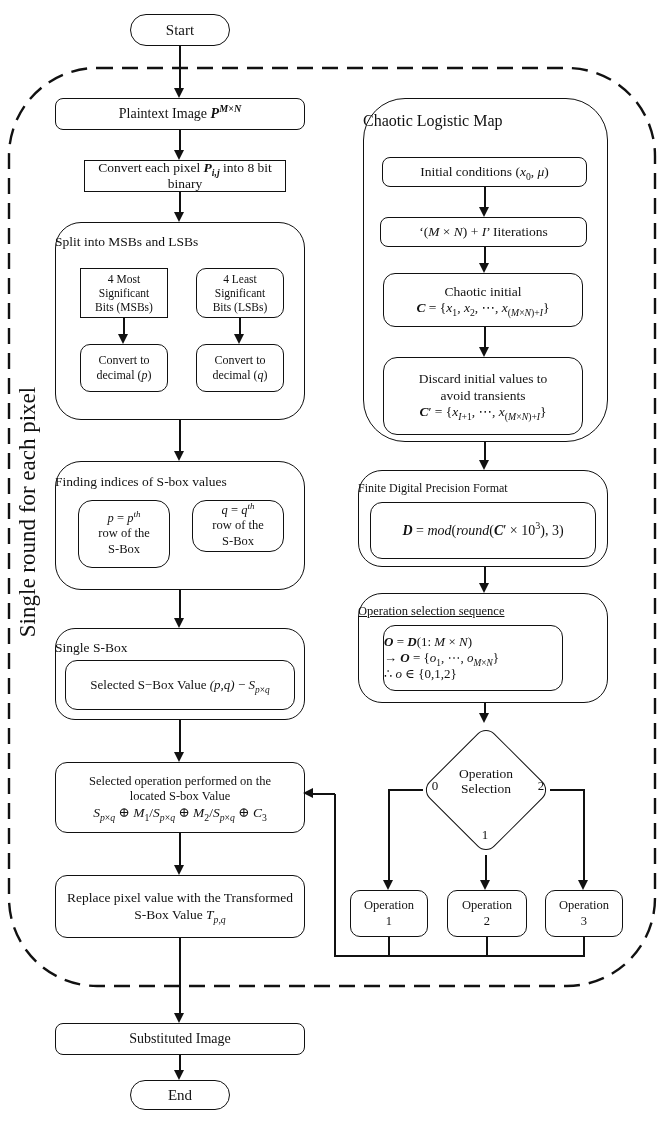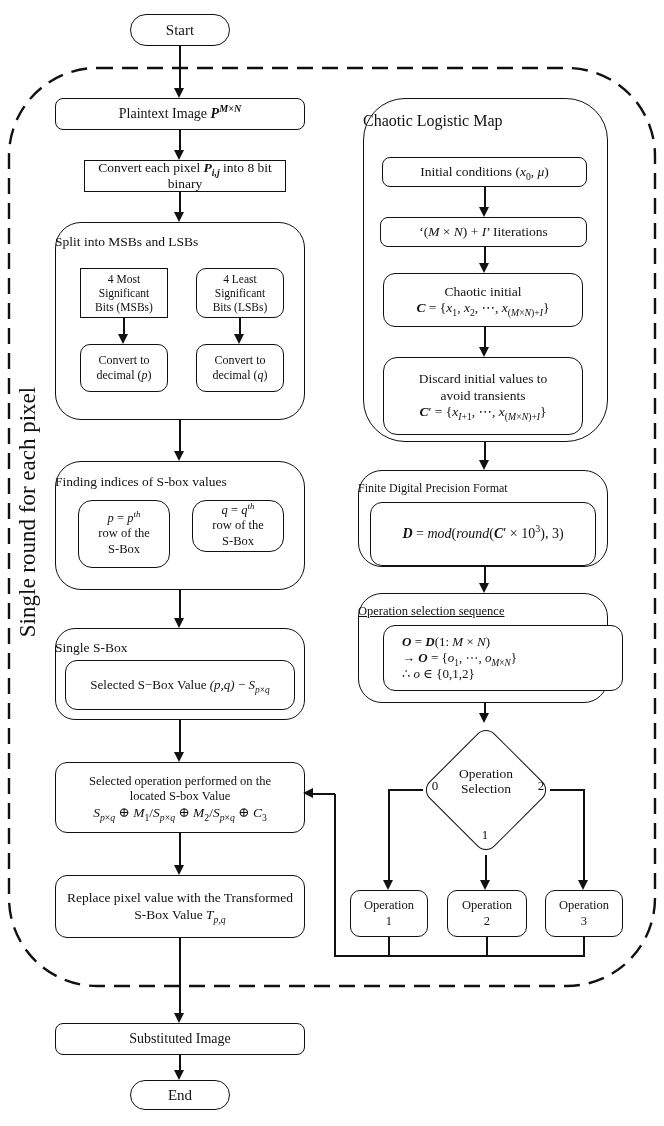--- a/index.html
+++ b/index.html
@@ -142,29 +142,29 @@
   <div class="node inner" style="left:383px;top:357px;width:200px;height:78px;border-radius:14px;font-size:13.5px;">
     <span>Discard initial values to</span>
     <span>avoid transients</span>
     <span><b><i>C</i></b>′ = {<i>x</i><sub><i>I</i>+1</sub>, ⋯, <i>x</i><sub>(<i>M</i>×<i>N</i>)+<i>I</i></sub>}</span>
   </div>
   <div class="vl" style="left:484px;top:442px;height:18px;"></div>
   <div class="ad" style="left:479px;top:460px;"></div>
 
   <div class="ctr" style="left:358px;top:470px;width:250px;height:97px;border-radius:24px;"></div>
   <div class="ttl" style="left:358px;top:482px;width:250px;font-size:12px;">Finite Digital Precision Format</div>
-  <div class="node inner" style="left:370px;top:502px;width:226px;height:64px;border-radius:12px;font-size:14px;">
+  <div class="node inner" style="left:370px;top:502px;width:226px;height:57px;border-radius:12px;font-size:14px;">
     <span><b><i>D</i></b> = <i>mod</i>(<i>round</i>(<b><i>C</i></b>′ × 10<sup>3</sup>), 3)</span>
   </div>
   <div class="vl" style="left:484px;top:567px;height:16px;"></div>
   <div class="ad" style="left:479px;top:583px;"></div>
 
   <div class="ctr" style="left:358px;top:593px;width:250px;height:110px;border-radius:24px;"></div>
   <div class="ttl" style="left:358px;top:604px;width:250px;font-size:12.5px;text-decoration:underline;">Operation selection sequence</div>
-  <div class="node inner" style="left:383px;top:625px;width:240px;height:66px;border-radius:12px;font-size:13px;align-items:flex-start;padding-left:18px;text-align:left;">
+  <div class="node inner" style="left:383px;top:625px;width:180px;height:66px;border-radius:12px;font-size:13px;align-items:flex-start;padding-left:0;text-align:left;">
     <span><b><i>O</i></b> = <b><i>D</i></b>(1: <i>M</i> × <i>N</i>)</span>
     <span>→ <b><i>O</i></b> = {<i>o</i><sub>1</sub>, ⋯, <i>o</i><sub><i>M</i>×<i>N</i></sub>}</span>
     <span>∴ <i>o</i> ∈ {0,1,2}</span>
   </div>
   <div class="vl" style="left:484px;top:703px;height:10px;"></div>
   <div class="ad" style="left:479px;top:713px;"></div>
 
   <div class="diamond"></div>
   <div class="lbl" style="left:434px;top:767px;width:104px;text-align:center;font-size:13.5px;">Operation<br>Selection</div>
   <div class="lbl" style="left:429px;top:779px;width:12px;text-align:center;font-size:13px;">0</div>

